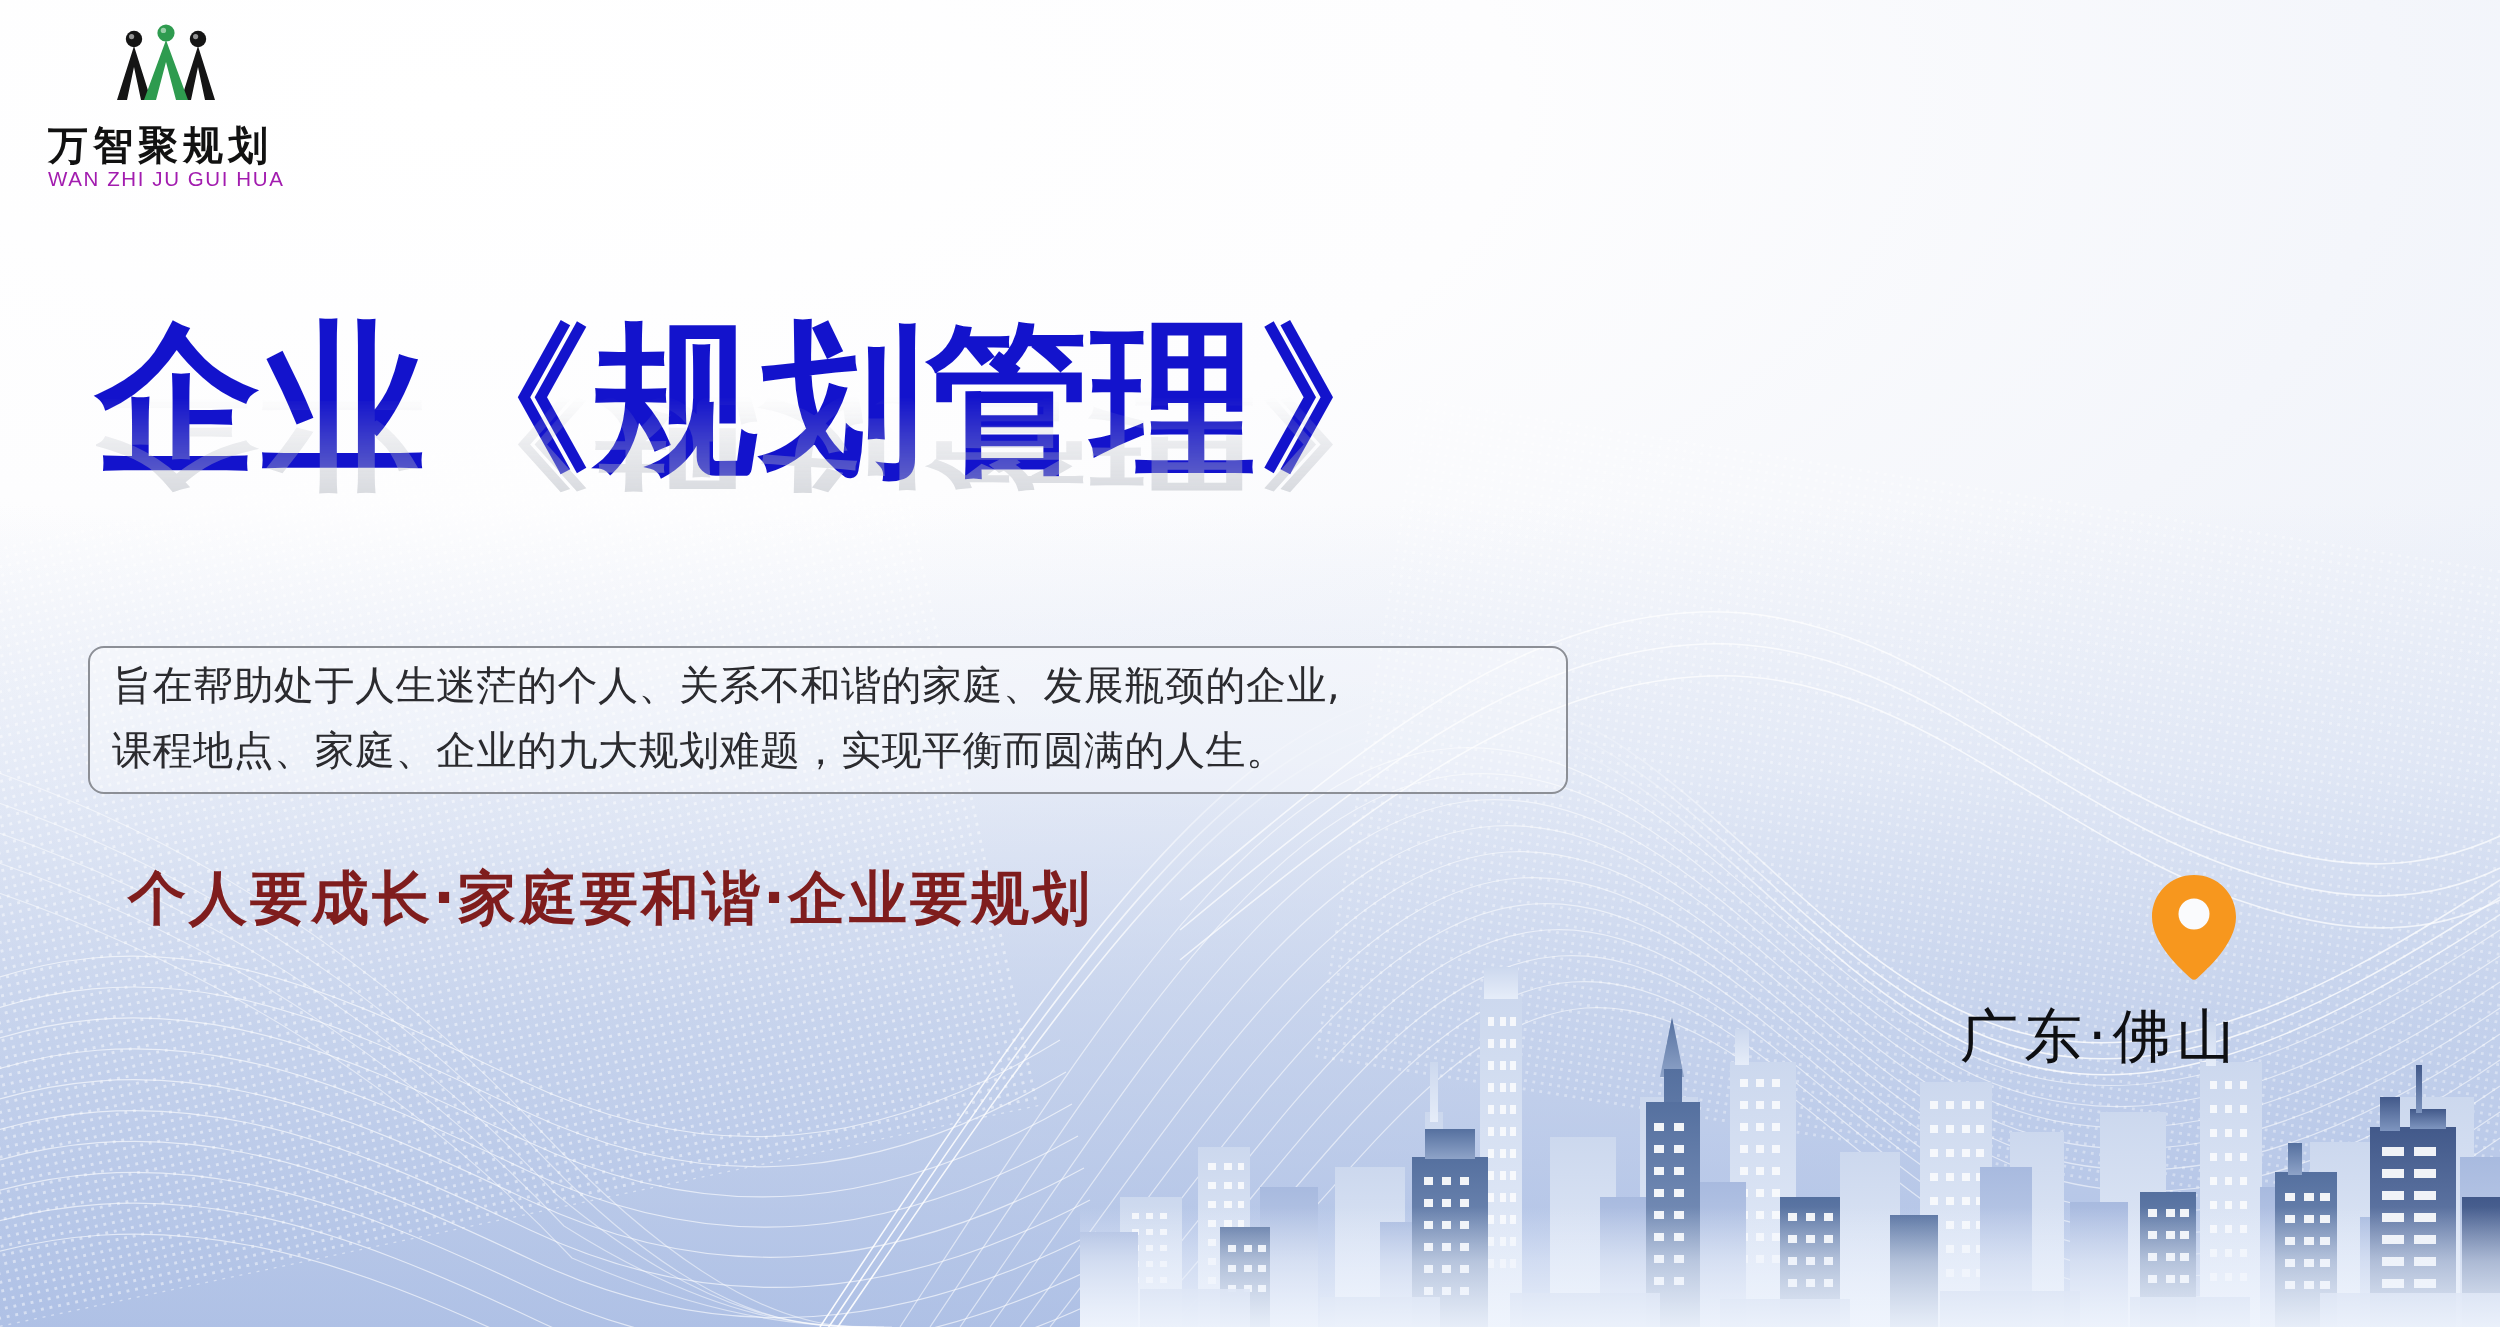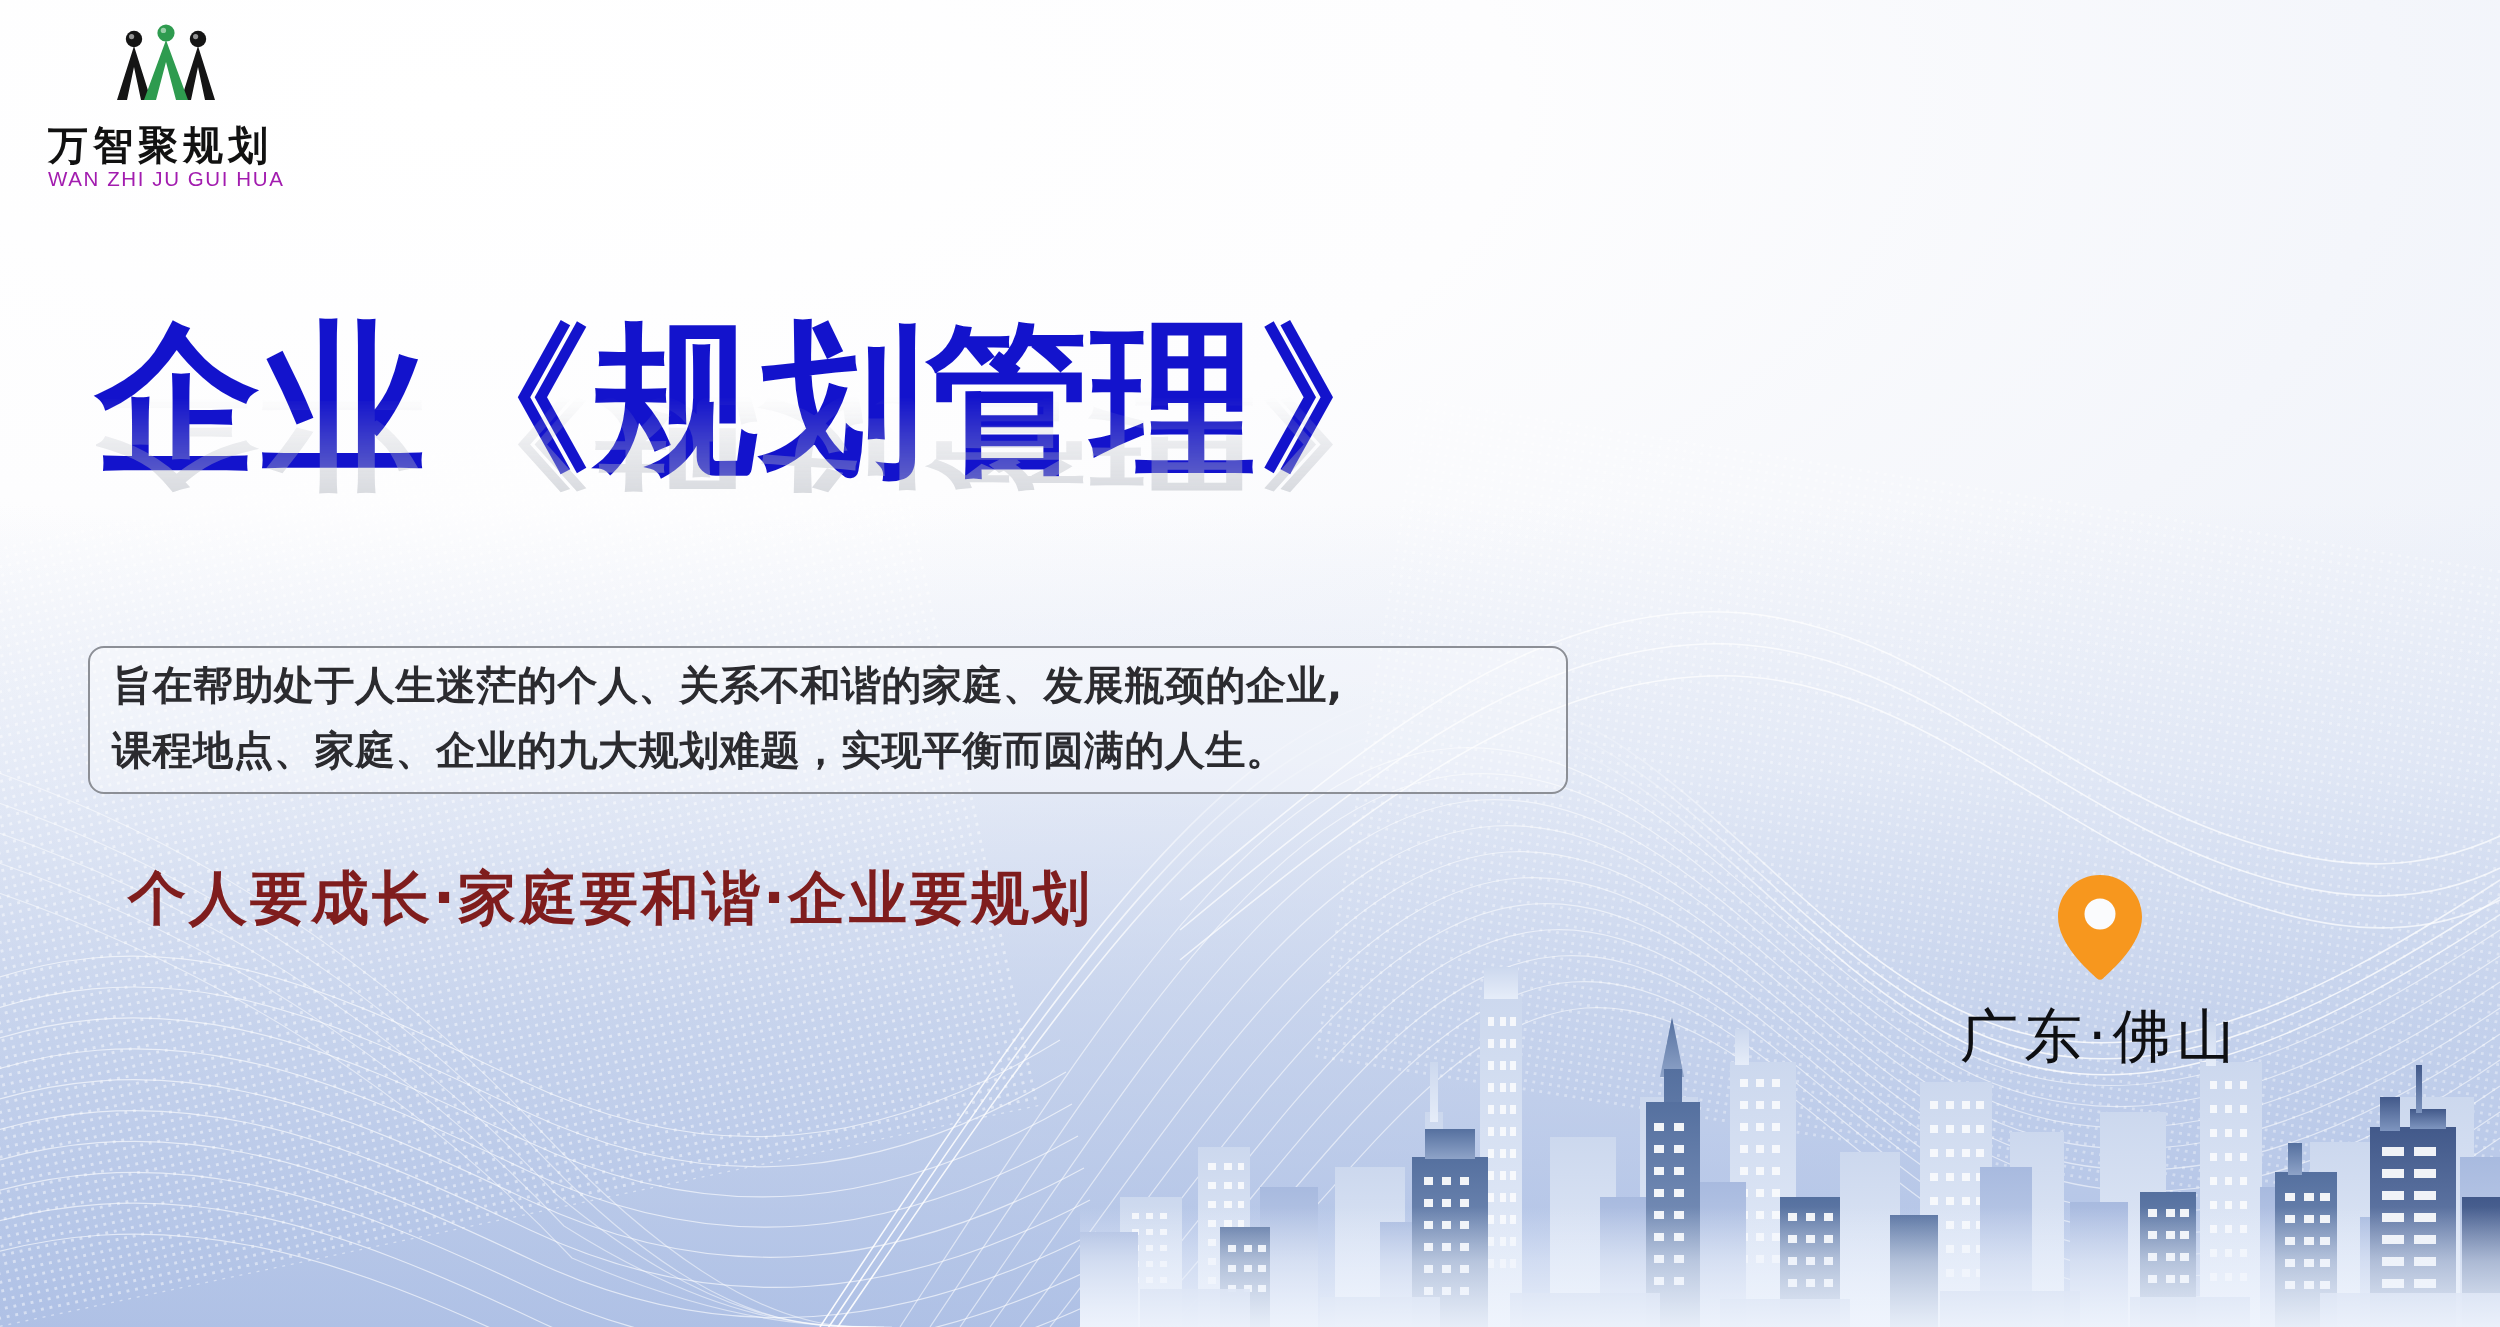--- a/index.html
+++ b/index.html
@@ -94,40 +94,39 @@
 
   
   .desc-box{
     position:absolute; left:88px; top:646px;
     width:1480px; height:148px;
     border:2.5px solid #8c8f96;
     border-radius:16px;
     background:rgba(255,255,255,0.30);
     display:flex; flex-direction:column; justify-content:center;
     padding:6px 22px 10px 22px;
-    font-weight:bold;
   }
   .desc-line{
     font-family:"DejaVu Sans","Liberation Sans",sans-serif;
     font-size:40px; color:#2b2b2f; line-height:1.62; letter-spacing:0.5px;
     white-space:nowrap;
   }
 
   
   .tagline{
     position:absolute; left:128px; top:860px;
     font-family:"DejaVu Sans","Liberation Sans",sans-serif;
     font-size:58px; font-weight:700; color:#7f1d1d;
     letter-spacing:3px; white-space:nowrap;
   }
 
   
   .pin-block{
     position:absolute; left:1960px; top:872px;
-    display:flex; flex-direction:column; align-items:center; gap:16px;
+    display:flex; flex-direction:column; align-items:flex-end; gap:16px;
   }
   .pin-icon{ width:92px; height:110px; }
   .pin-icon svg{ display:block; width:100%; height:100%; }
   .pin-label{
     font-family:"DejaVu Sans","Liberation Sans",sans-serif;
     font-size:58px; color:#0e0f12; letter-spacing:6px; white-space:nowrap;
   }
 
   
   .course-info{

